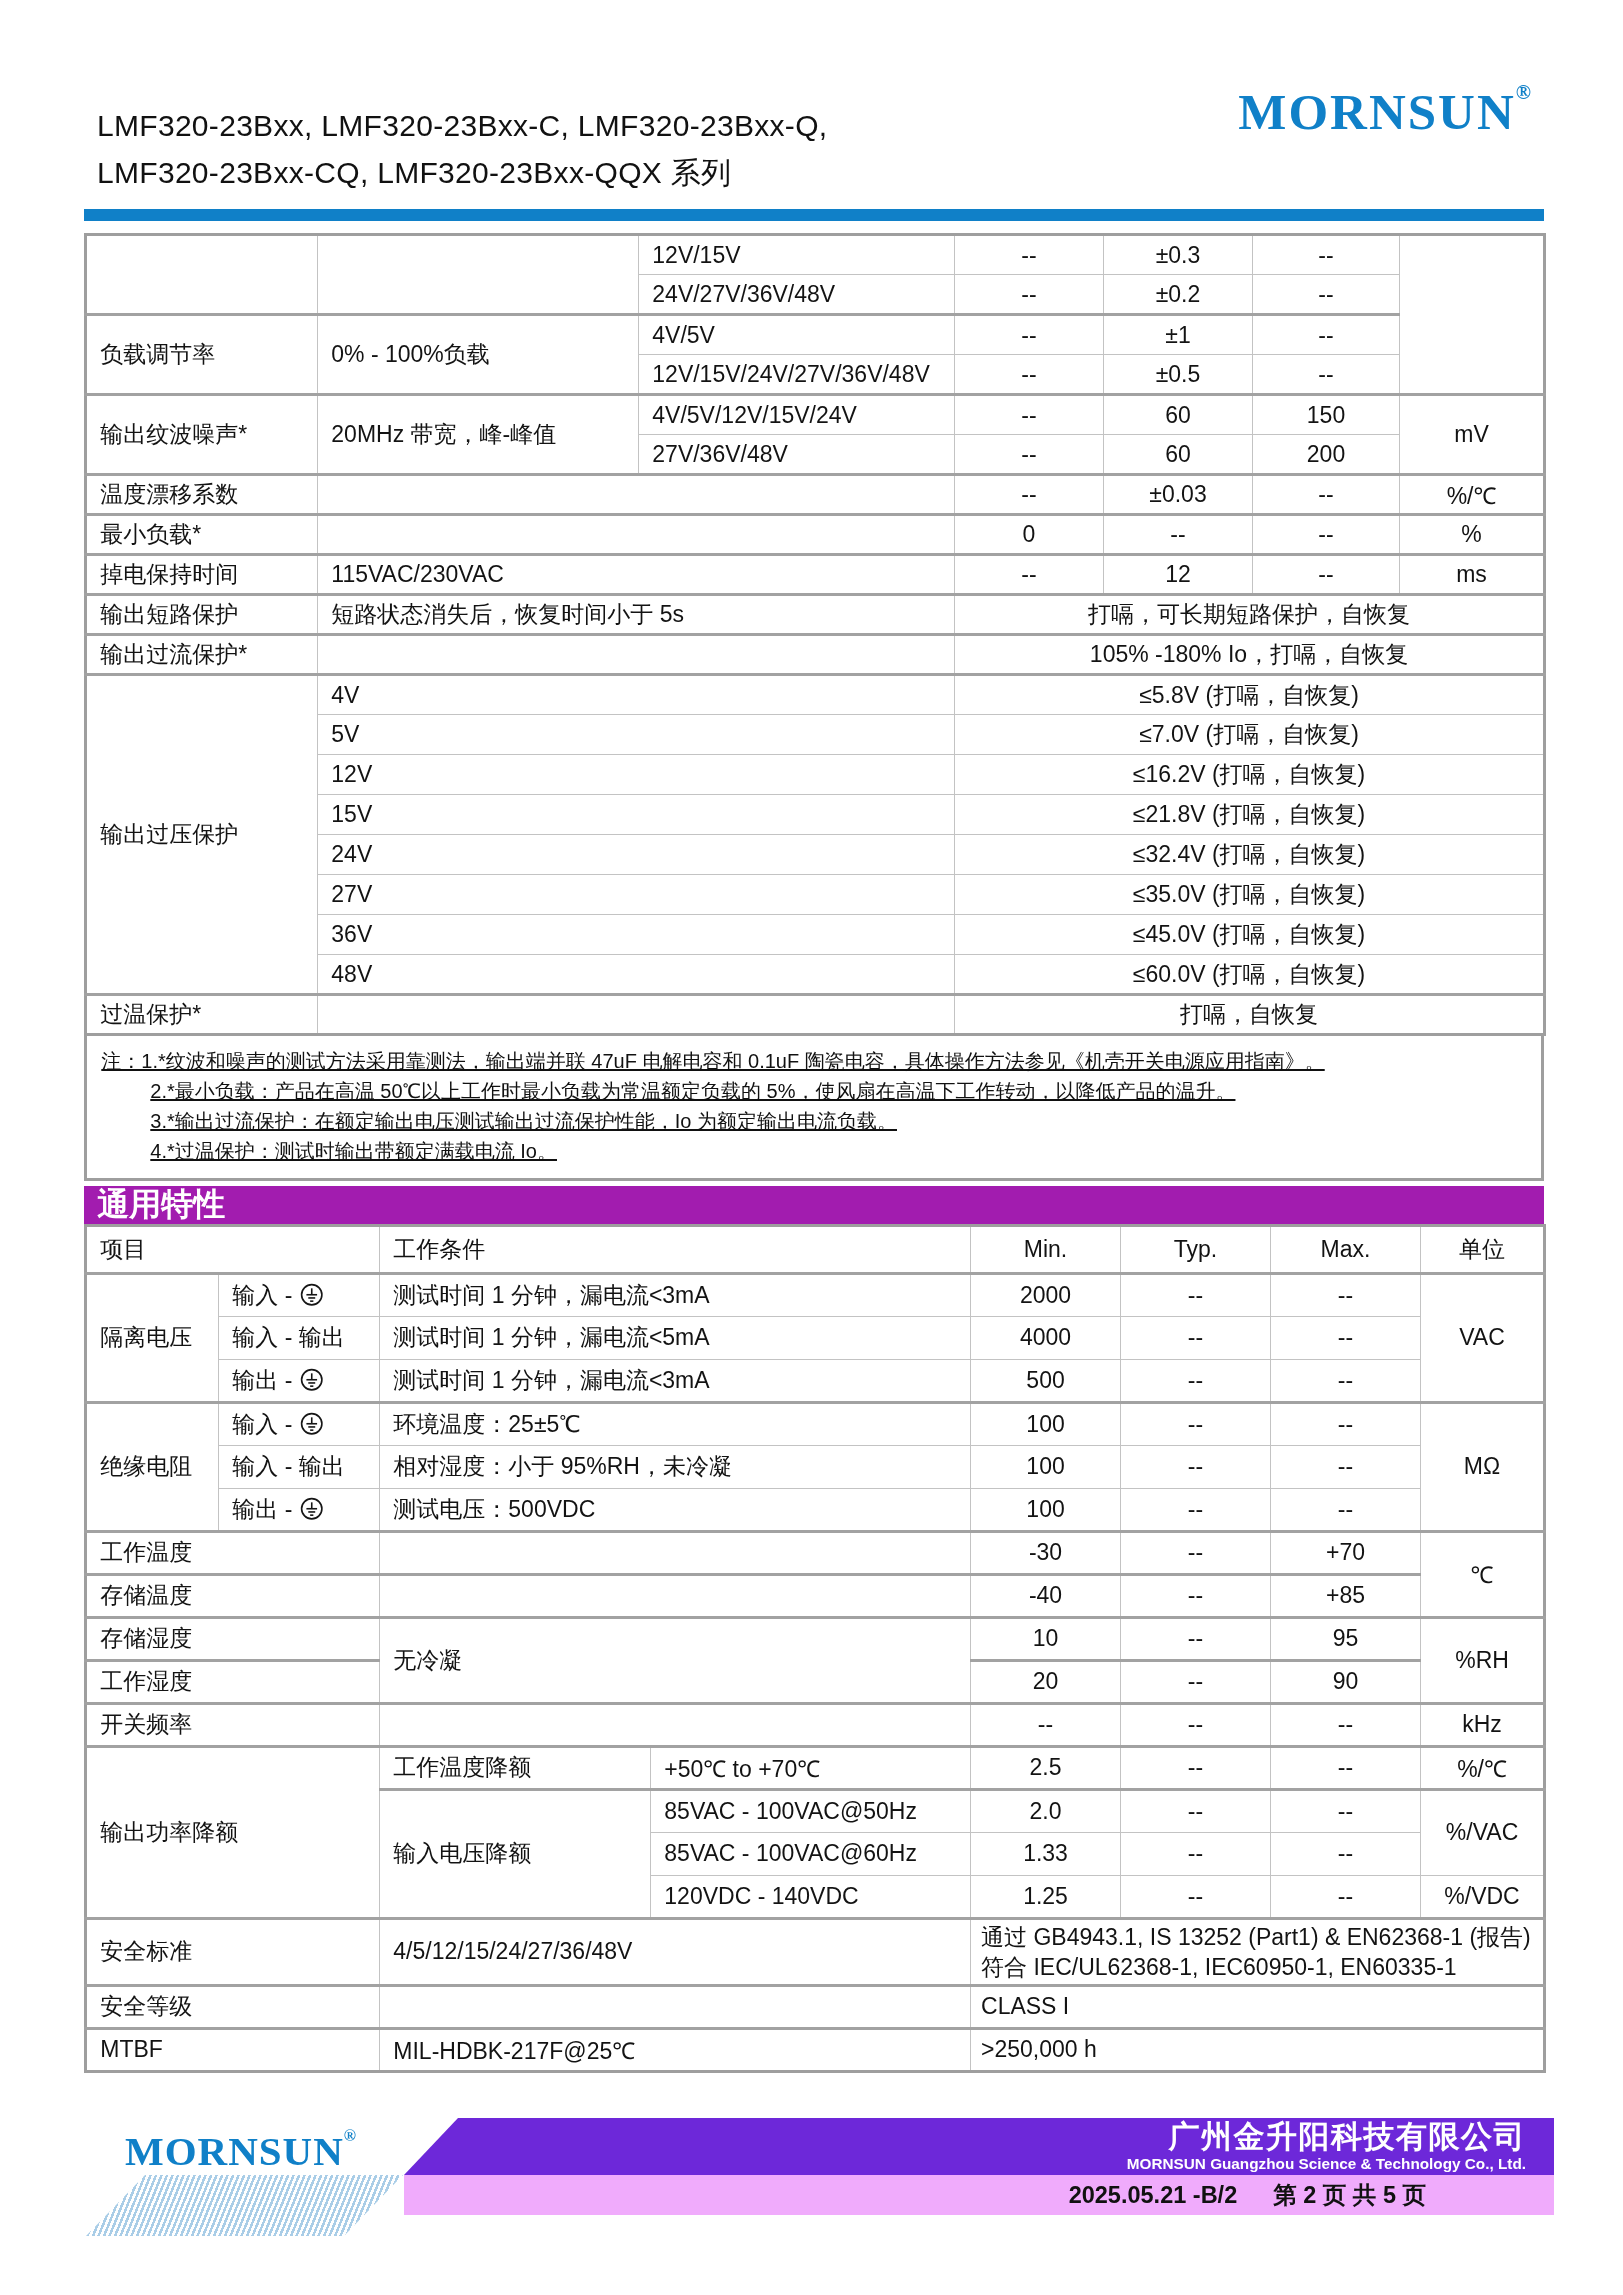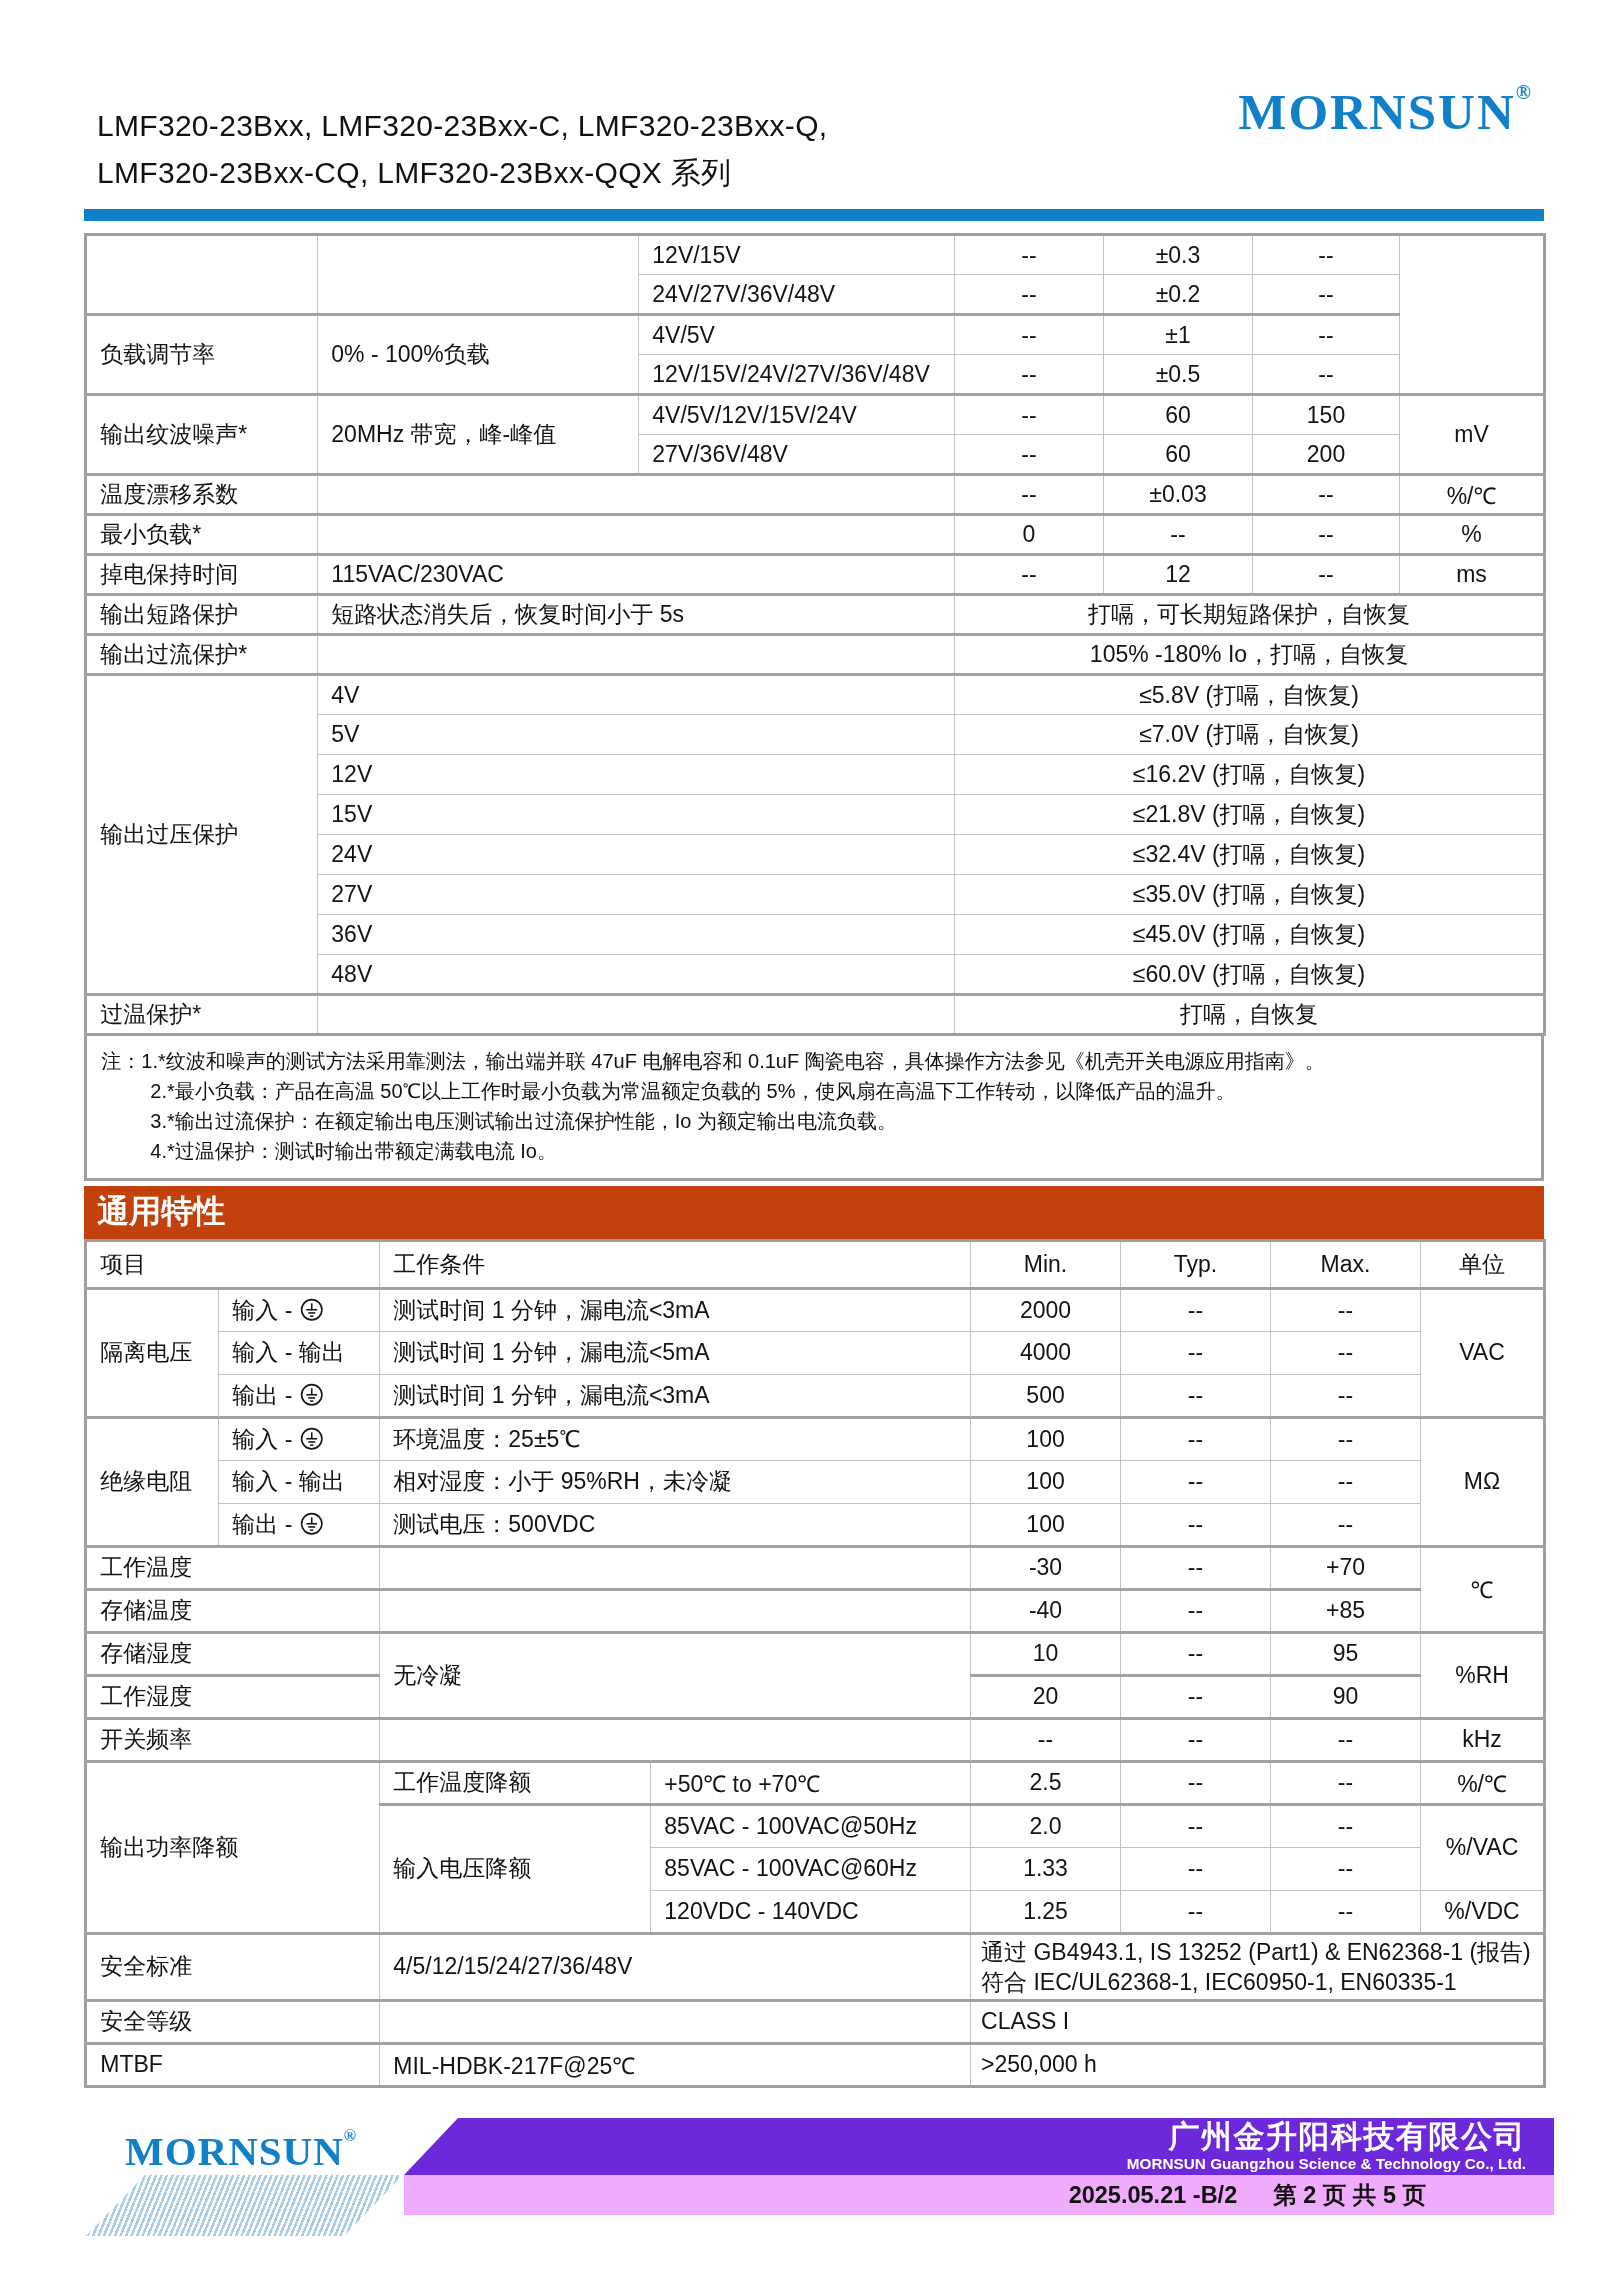--- a/index.html
+++ b/index.html
@@ -26,26 +26,26 @@
   #t1 tr{height:40px;}
   #t2 tr{height:43px;}
   #t2 tr.hdr{height:48px;}
   #t2 tr.tall{height:67px;}
   #t2 td.vcell{text-align:left;padding-left:10px;white-space:normal;}
   .subw{display:inline-flex;align-items:center;}
   .earth{width:23.5px;height:23.5px;stroke:#161616;stroke-width:3;fill:none;margin-left:7.2px;flex:none;}
   .two-line div{line-height:30px;}
 
   
-  .notes{border:3.1px solid #9e9e9e;border-top:none;padding:10.2px 14.3px 12.3px 14.3px;background:#fff;}
+  .notes{border:3.1px solid #9e9e9e;border-top:none;padding:10.2px 14.3px 12.3px 14.3px;background:#fff;text-decoration:underline;}
   .notes div{font-size:20px;line-height:30px;white-space:nowrap;}
   .notes .ind{padding-left:49px;}
 
   
-  .band{margin-top:4.1px;height:53px;background:#c2410c;color:#ffffff;font-size:32px;font-weight:bold;
+  .band{margin-top:4.1px;height:38px;background:#a21caf;color:#ffffff;font-size:32px;font-weight:bold;
         display:flex;align-items:center;padding-left:13.3px;box-sizing:border-box;}
 
   
   .brand-footer{position:absolute;left:125px;top:2126px;font-family:"Liberation Serif",serif;
                 font-weight:bold;font-size:41px;color:#1080C8;letter-spacing:1px;white-space:nowrap;}
   .brand-footer sup{font-size:16.4px;vertical-align:23.5px;}
   .hatch{position:absolute;left:86px;top:2175px;width:317px;height:61px;
          background:repeating-linear-gradient(112deg,#ffffff 0 2.6px,#a9cde7 2.6px 5.1px);
          clip-path:polygon(59px 0,100% 0,calc(100% - 59px) 100%,0 100%);}
   .fblue{position:absolute;left:404px;top:2118px;width:1150px;height:57px;background:#6d28d9;

